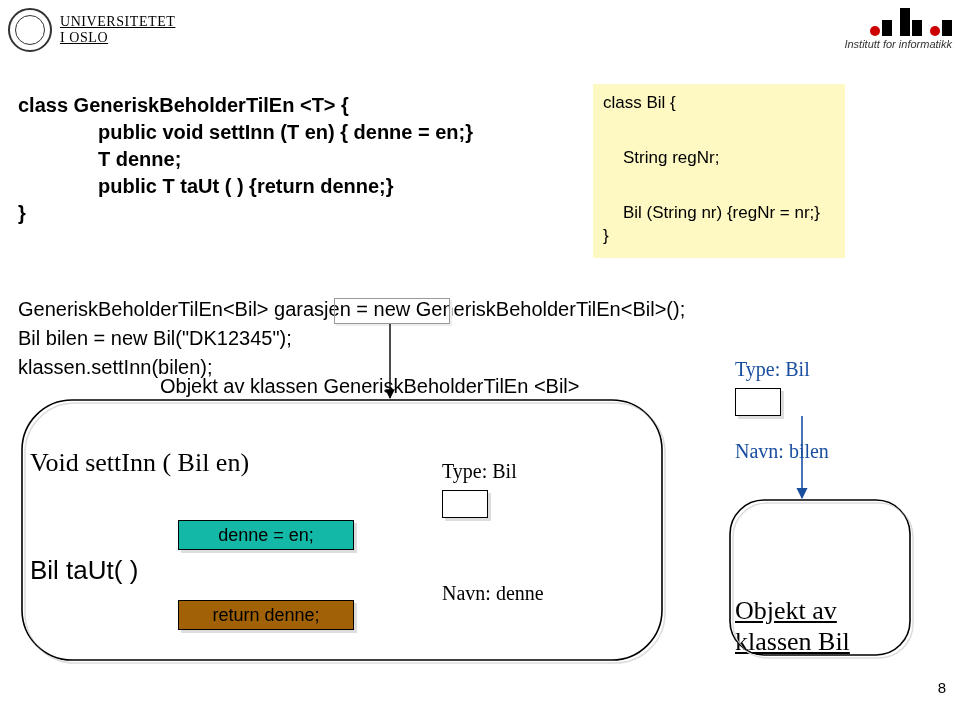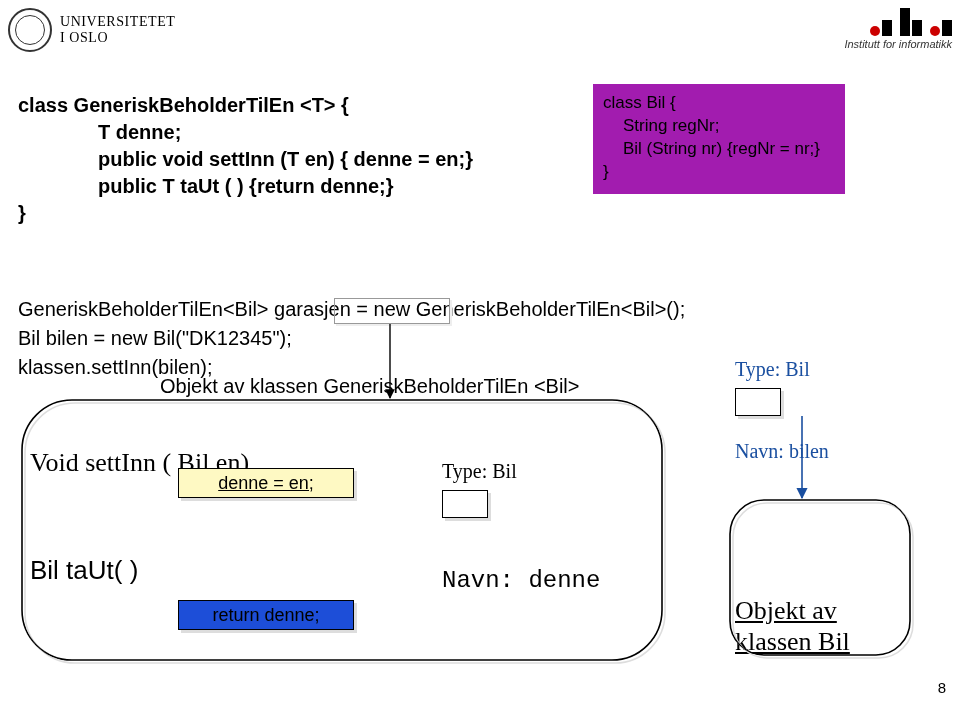--- a/index.html
+++ b/index.html
@@ -1,42 +1,42 @@
 <!DOCTYPE html>
 <html><head>
 <meta charset="utf-8">
 <style>
   html,body{margin:0;padding:0;font-family:Verdana,Geneva,sans-serif;background:#fff;color:#000;}
   body{width:960px;height:706px;position:relative;}
   .header{position:absolute;top:8px;left:8px;right:8px;height:54px;}
   .logo-left{position:absolute;left:0;top:0;display:flex;align-items:center;gap:8px;}
   .seal{width:40px;height:40px;border-radius:50%;border:2px solid #333;position:relative;}
   .seal:after{content:"";position:absolute;inset:5px;border:1px solid #333;border-radius:50%;}
-  .uio-text{font-family:Georgia,serif;font-size:14px;letter-spacing:0.04em;}
+  .uio-text{font-family:Georgia,serif;font-size:14px;letter-spacing:0.04em;text-decoration:underline;}
   .uio-text .small{font-size:14px;}
   .logo-right{position:absolute;right:0;top:0;text-align:center;}
   .ifi-glyph{display:flex;gap:2px;justify-content:flex-end;align-items:flex-end;margin-bottom:2px;}
   .ifi-dot{width:10px;height:10px;background:#c00;border-radius:50%;}
   .ifi-bar{width:10px;height:28px;background:#000;}
   .ifi-bar.short{height:16px;}
   .ifi-label{font-size:11px;font-style:italic;color:#333;}
   .code-left{position:absolute;left:18px;top:92px;font-size:20px;line-height:1.35;font-weight:bold;}
   .code-left .indent{padding-left:80px;display:block;}
-  .code-right-box{position:absolute;right:115px;top:84px;width:232px;background:#a21caf;padding:8px 10px 10px;font-size:17px;line-height:1.35;}
-  .code-right-box .indent{padding-left:20px;display:block;}
+  .code-right-box{position:absolute;right:115px;top:84px;width:232px;background:#fef9c3;padding:8px 10px 10px;font-size:17px;line-height:1.35;}
+  .code-right-box .indent{padding-left:20px;display:block;margin-top:32px;}
   .mid-code{position:absolute;left:18px;top:250px;font-size:20px;line-height:1.45;margin-top:45px;}
   svg.stage{position:absolute;left:0;top:0;width:960px;height:706px;pointer-events:none;}
   .cap-obj{position:absolute;left:160px;top:375px;font-size:20px;}
   .label-void{position:absolute;left:30px;top:448px;font-size:26px;font-family:"Times New Roman",serif;text-align:right;}
-  .box-denne{position:absolute;left:178px;top:468px;width:174px;height:28px;border:1.5px solid #000;background:#fef9c3;font-size:18px;display:flex;align-items:center;justify-content:center;box-shadow:3px 3px 0 #ddd;text-decoration:underline;}
+  .box-denne{position:absolute;left:178px;top:520px;width:174px;height:28px;border:1.5px solid #000;background:#14b8a6;font-size:18px;display:flex;align-items:center;justify-content:center;box-shadow:3px 3px 0 #ddd;}
   .label-bil{position:absolute;left:30px;top:555px;font-size:26px;font-family:Liberation Sans, sans-serif;}
-  .box-return{position:absolute;left:178px;top:600px;width:174px;height:28px;border:1.5px solid #000;background:#1d4ed8;font-size:18px;display:flex;align-items:center;justify-content:center;box-shadow:3px 3px 0 #ddd;}
+  .box-return{position:absolute;left:178px;top:600px;width:174px;height:28px;border:1.5px solid #000;background:#a16207;font-size:18px;display:flex;align-items:center;justify-content:center;box-shadow:3px 3px 0 #ddd;}
   .type-bil-center{position:absolute;left:442px;top:460px;font-size:20px;font-family:"Times New Roman",serif;}
   .small-box-center{position:absolute;left:442px;top:490px;width:44px;height:26px;border:1.5px solid #000;background:#fff;box-shadow:3px 3px 0 #ddd;}
-  .navn-denne{position:absolute;left:442px;top:567px;font-size:24px;font-family:Liberation Mono, monospace;}
+  .navn-denne{position:absolute;left:442px;top:582px;font-size:20px;font-family:Liberation Serif, serif;}
   .type-bil-right{position:absolute;left:735px;top:358px;font-size:20px;font-family:"Times New Roman",serif;color:#1a4fa0;}
   .small-box-right{position:absolute;left:735px;top:388px;width:44px;height:26px;border:1.5px solid #000;background:#fff;box-shadow:3px 3px 0 #ddd;}
   .navn-bilen{position:absolute;left:735px;top:440px;font-size:20px;font-family:"Times New Roman",serif;color:#1a4fa0;}
   .objekt-bil{position:absolute;left:735px;top:595px;font-size:26px;font-family:"Times New Roman",serif;line-height:1.2;text-decoration:underline;}
   .box-dk{position:absolute;left:334px;top:298px;width:114px;height:24px;border:1px solid #999;box-shadow:2px 2px 0 #eee;}
   .page-num{position:absolute;right:14px;bottom:10px;font-size:15px;}
 </style>
 </head>
 <body>
 
@@ -58,22 +58,22 @@
       <div style="width:4px"></div>
       <div class="ifi-dot"></div>
         <div class="ifi-bar short"></div>
     </div>
     <div class="ifi-label">Institutt for informatikk</div>
   </div>
 </div>
 
 <div class="code-left">
   <div>class GeneriskBeholderTilEn &lt;T&gt; {</div>
+  <span class="indent">public void settInn (T  en) { denne = en;}</span>
   <span class="indent">T   denne;</span>
-  <span class="indent">public void settInn (T  en) { denne = en;}</span>
   <span class="indent">public T  taUt ( ) {return denne;}</span>
   <div>}</div>
 </div>
 
 <div class="code-right-box">
   <div>class Bil {</div>
   <span class="indent">String regNr;</span>
   <span class="indent">Bil (String nr) {regNr = nr;}</span>
   <div>}</div>
 </div>

